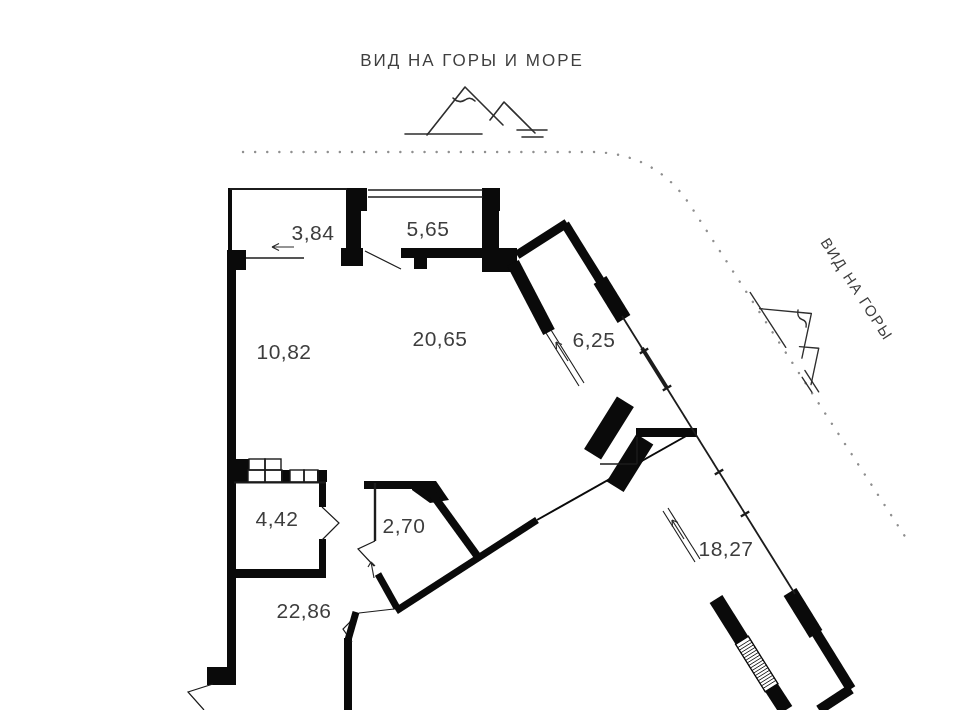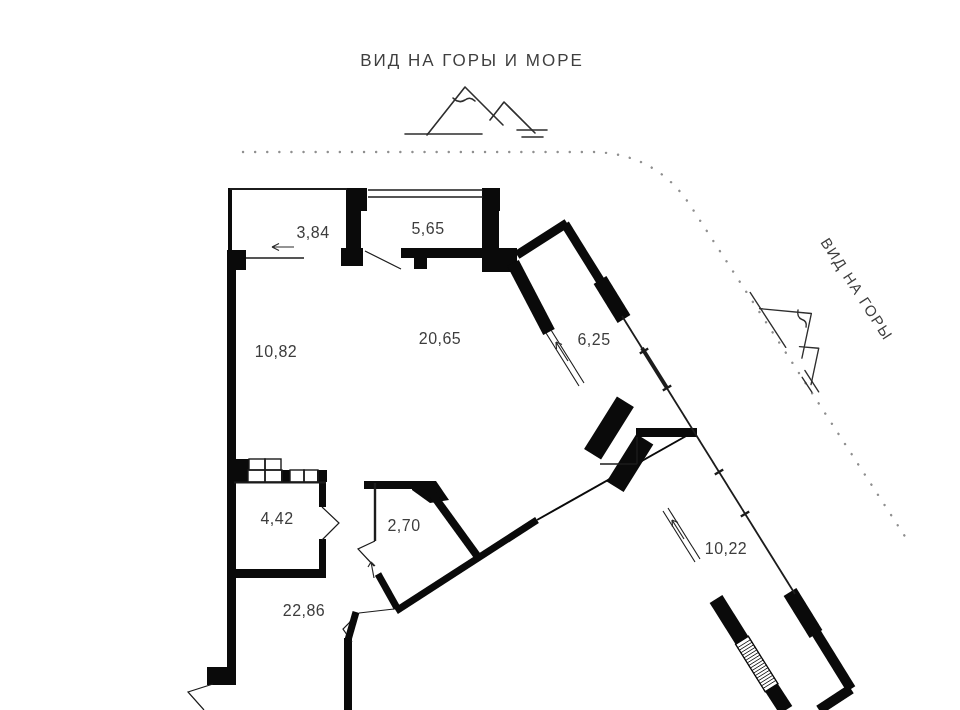--- a/index.html
+++ b/index.html
@@ -3,21 +3,21 @@
 <meta charset="utf-8">
 <style>
   html,body{margin:0;padding:0;background:#ffffff;}
   .canvas{
     position:relative;width:960px;height:710px;background:#ffffff;overflow:hidden;
     font-family:"Liberation Sans", sans-serif;
   }
   .plan-svg{position:absolute;left:0;top:0;}
   .room-label{
     position:absolute;transform:translate(-50%,-50%);
-    font-size:16px;color:#3d3d3d;letter-spacing:0.5px;white-space:nowrap;
+    font-size:21px;color:#3d3d3d;letter-spacing:0.5px;white-space:nowrap;
   }
   .caption-top{
     position:absolute;left:472px;top:61px;transform:translate(-50%,-50%);
     font-size:17px;letter-spacing:2px;color:#3f3f3f;white-space:nowrap;text-align:right;
   }
   .caption-side{
     position:absolute;left:857px;top:289px;
     transform:translate(-50%,-50%) rotate(57deg);
     font-size:15px;letter-spacing:1.5px;color:#3f3f3f;white-space:nowrap;
   }
@@ -187,20 +187,20 @@
         <path d="M 374 578 L 371 562 M 371 562 L 368 567 M 371 562 L 375 566"></path>
       </g>
     </g>
   </svg>
 
   <div class="caption-top">ВИД НА ГОРЫ И МОРЕ</div>
   <div class="caption-side">ВИД НА ГОРЫ</div>
 
   <span class="room-label" style="left:313px;top:233px">3,84</span>
   <span class="room-label" style="left:428px;top:229px">5,65</span>
-  <span class="room-label" style="left:276px;top:352px">10,82</span>
+  <span class="room-label" style="left:284px;top:352px">10,82</span>
   <span class="room-label" style="left:440px;top:339px">20,65</span>
   <span class="room-label" style="left:594px;top:340px">6,25</span>
   <span class="room-label" style="left:277px;top:519px">4,42</span>
   <span class="room-label" style="left:404px;top:526px">2,70</span>
   <span class="room-label" style="left:304px;top:611px">22,86</span>
-  <span class="room-label" style="left:726px;top:549px">10,22</span>
+  <span class="room-label" style="left:726px;top:549px">18,27</span>
 </div>
 
 </body></html>

